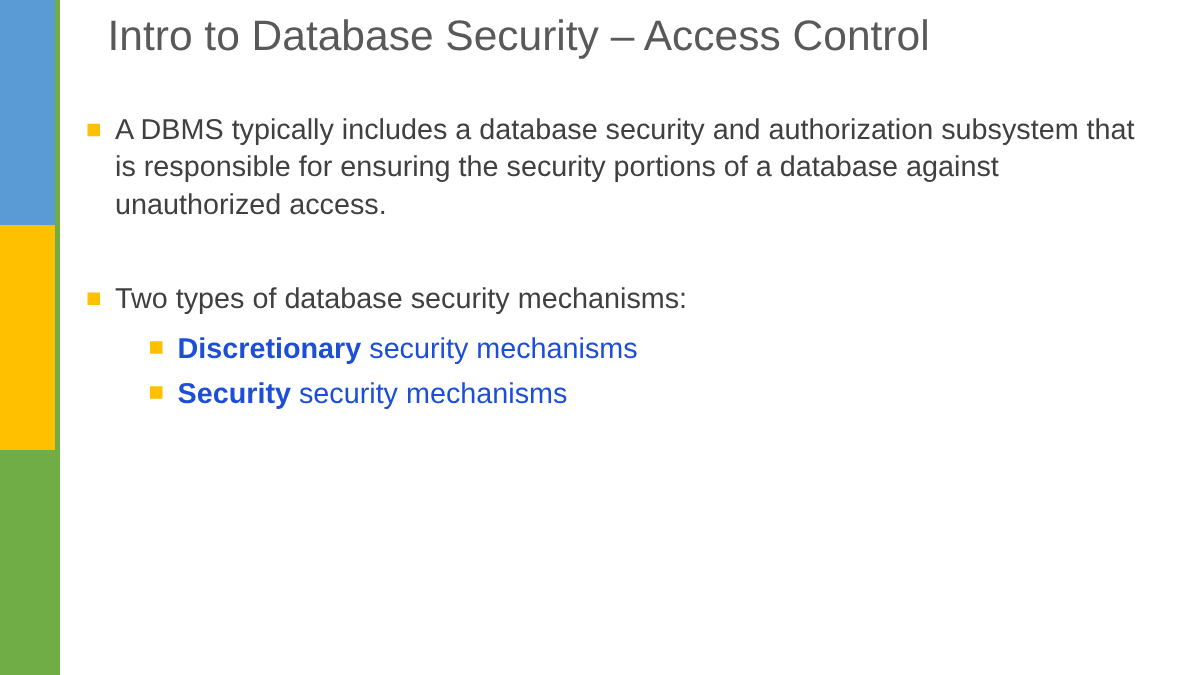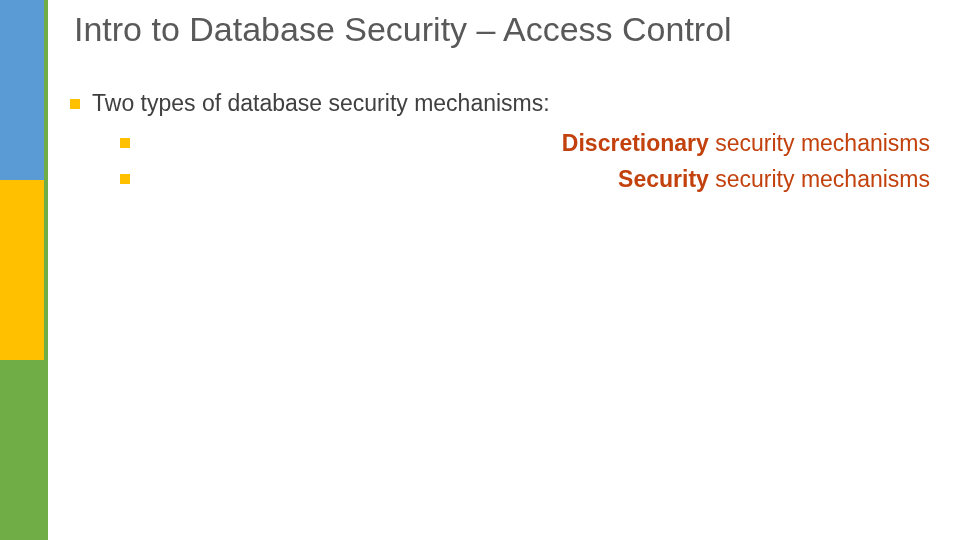--- a/index.html
+++ b/index.html
@@ -52,21 +52,21 @@
   .content {
     position: absolute;
     left: 70px;
     top: 10px;
     right: 30px;
   }
   h1.title {
     font-size: 34px;
     font-weight: 400;
     color: #595959;
-    margin: 0 0 40px 4px;
+    margin: 0 0 40px 16px;
     letter-spacing: 0px;
   }
   ul.level1 {
     list-style: none;
     padding: 0;
     margin: 0;
   }
   ul.level1 > li {
     position: relative;
     padding-left: 22px;
@@ -87,23 +87,22 @@
   ul.level2 {
     list-style: none;
     padding: 0;
     margin: 8px 0 0 28px;
   }
   ul.level2 > li {
     position: relative;
     padding-left: 22px;
     font-size: 23px;
     line-height: 1.4;
-    color: #c2410c;
+    color: #1d4ed8;
     margin-bottom: 4px;
-    text-align: right;
   }
   ul.level2 > li::before {
     content: "";
     position: absolute;
     left: 0;
     top: 11px;
     width: 10px;
     height: 10px;
     background: #ffc000;
   }
@@ -117,20 +116,23 @@
   <div class="yellow"></div>
   <div class="green"></div>
   <div class="vline"></div>
 </div>
 
 <div class="content">
   <h1 class="title">Intro to Database Security – Access Control</h1>
 
   <ul class="level1">
     <li>
+      <span>A DBMS typically includes a database security and authorization subsystem that is responsible for ensuring the security portions of a database against unauthorized access.</span>
+    </li>
+    <li>
       <span>Two types of database security mechanisms:</span>
       <ul class="level2">
         <li>
           <span class="bold">Discretionary</span><span> security mechanisms</span>
         </li>
         <li>
           <span class="bold">Security</span><span> security mechanisms</span>
         </li>
       </ul>
     </li>

